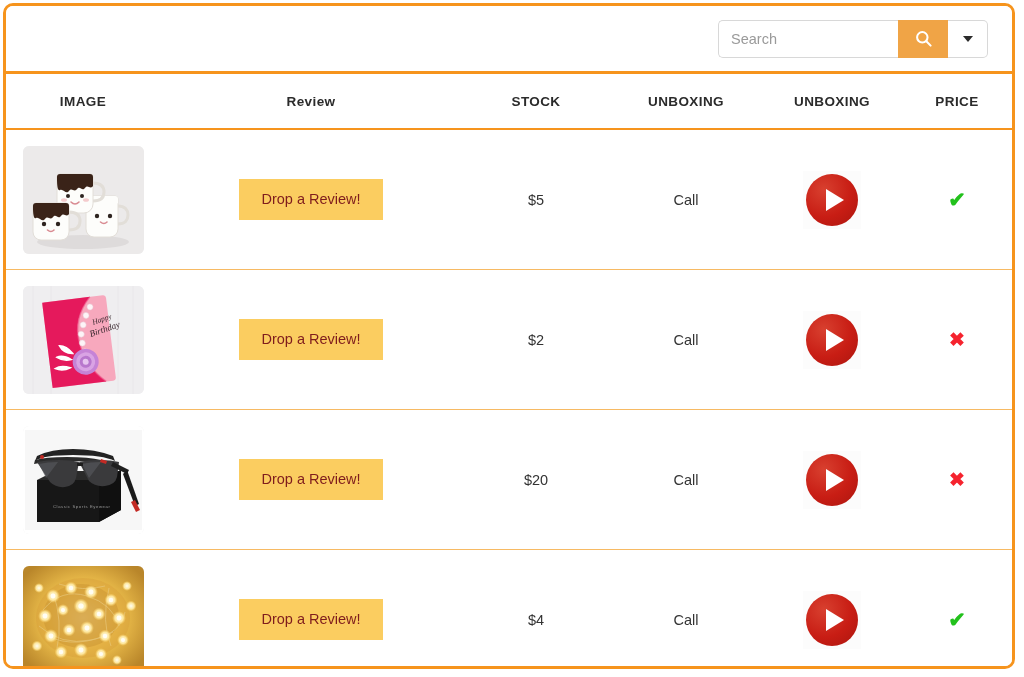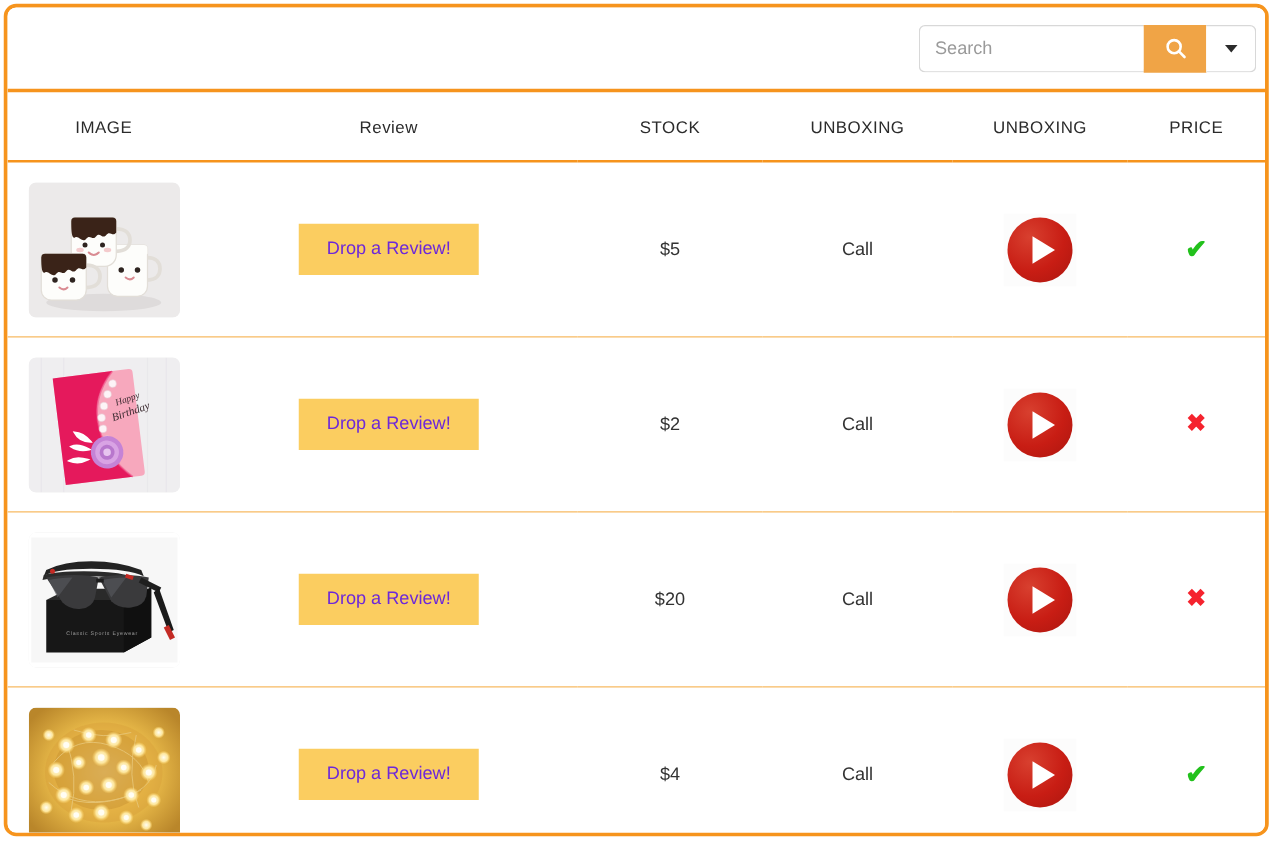--- a/index.html
+++ b/index.html
@@ -31,21 +31,21 @@
 
   
   .toolbar {
     height: 68px;
     min-height: 68px;
     border-bottom: 3px solid #f6941d;
     background: #ffffff;
     display: flex;
     align-items: center;
     justify-content: flex-end;
-    padding-right: 7px;
+    padding-right: 24px;
     box-sizing: border-box;
   }
   .search-group {
     display: flex;
     align-items: stretch;
     height: 38px;
     border-radius: 5px;
   }
   .search-input {
     width: 180px;
@@ -99,21 +99,21 @@
   
   .table-wrap { flex: 1; background: #ffffff; }
   table.grid {
     width: 100%;
     border-collapse: collapse;
     table-layout: fixed;
   }
   table.grid th {
     height: 54px;
     font-size: 13.5px;
-    font-weight: normal;
+    font-weight: bold;
     color: #2b2b2b;
     letter-spacing: 0.4px;
     border-bottom: 2px solid #f6941d;
     padding: 0;
   }
   table.grid td {
     height: 139px;
     border-bottom: 1px solid #f7ba63;
     text-align: center;
     vertical-align: middle;
@@ -140,21 +140,21 @@
     overflow: hidden;
     position: relative;
     background: #f2f2f2;
   }
   .thumb svg { display: block; width: 100%; height: 100%; }
 
   
   .review-btn {
     display: inline-block;
     background: #fbcd60;
-    color: #6d28d9;
+    color: #7f1d1d;
     font-size: 14.5px;
     font-family: "Liberation Sans", sans-serif;
     border: none;
     padding: 13px 22px;
     cursor: pointer;
     line-height: 1;
   }
 
   
   .play-wrap {

